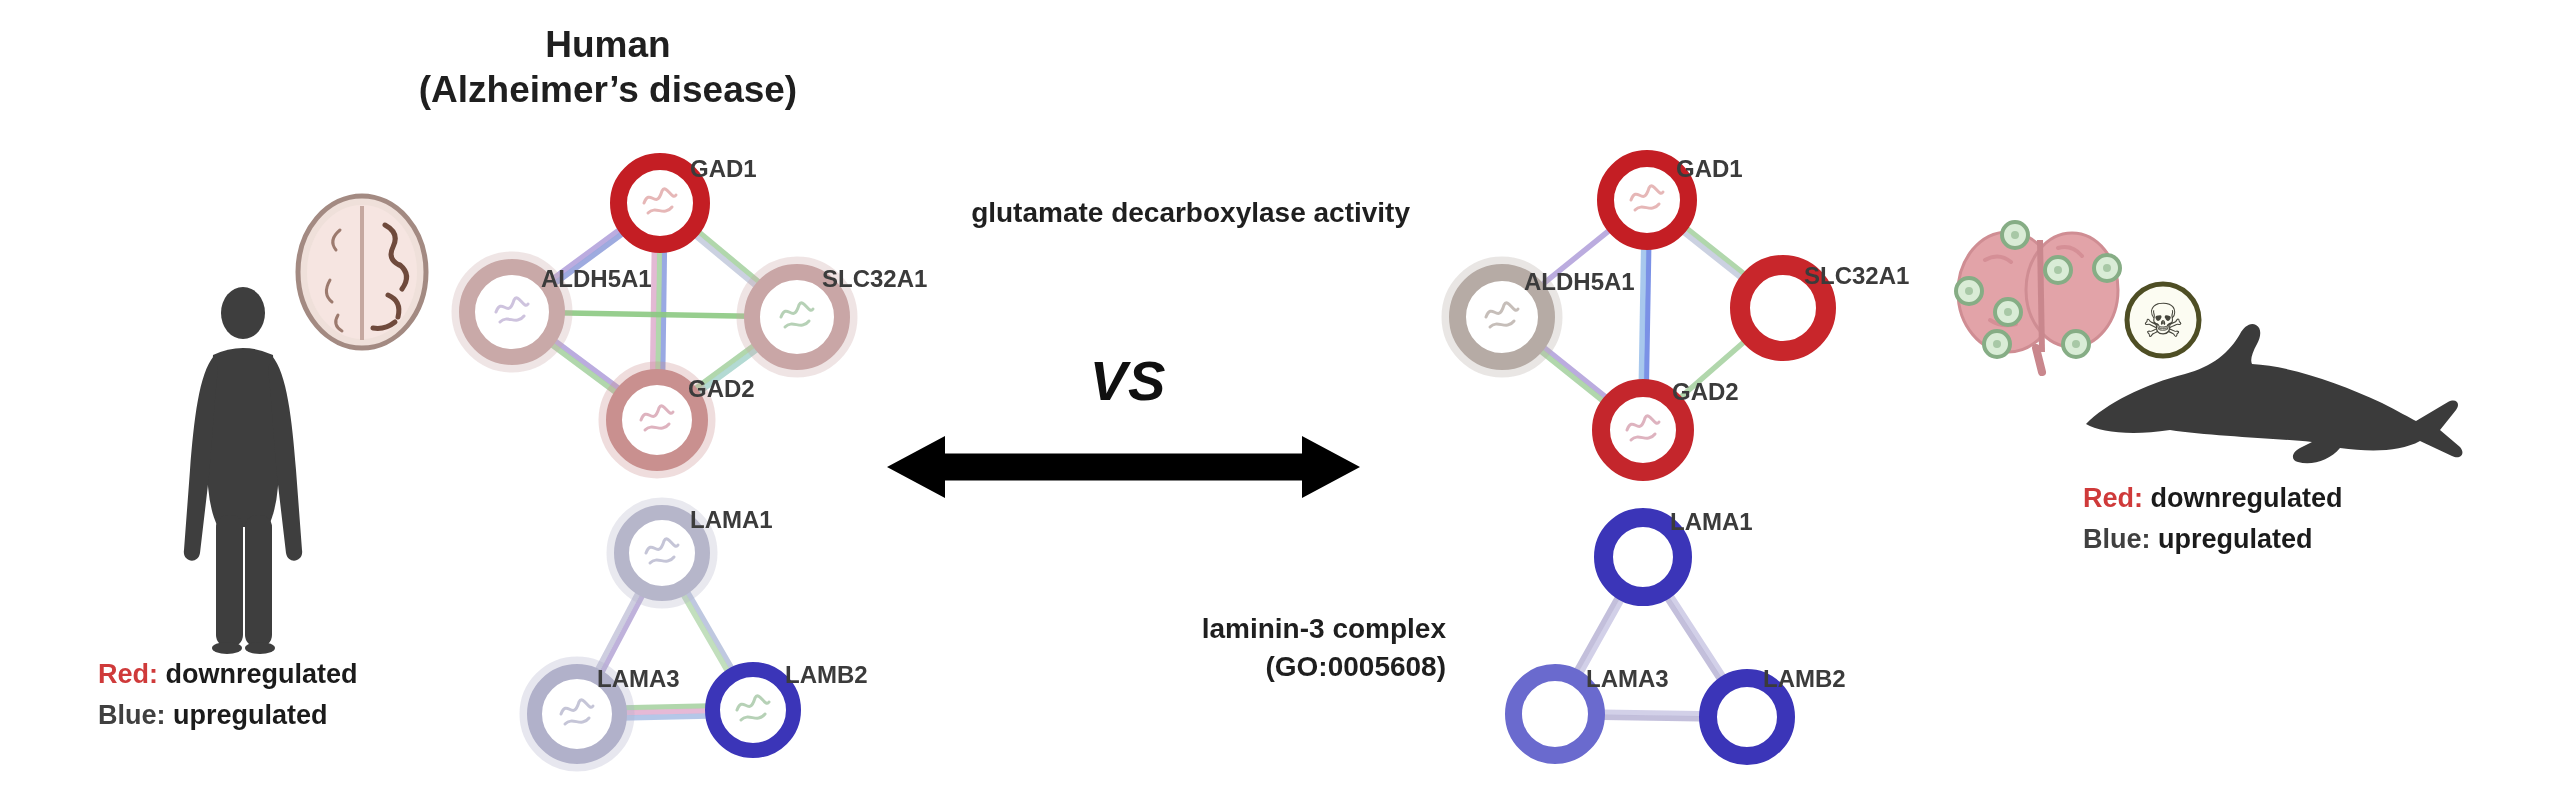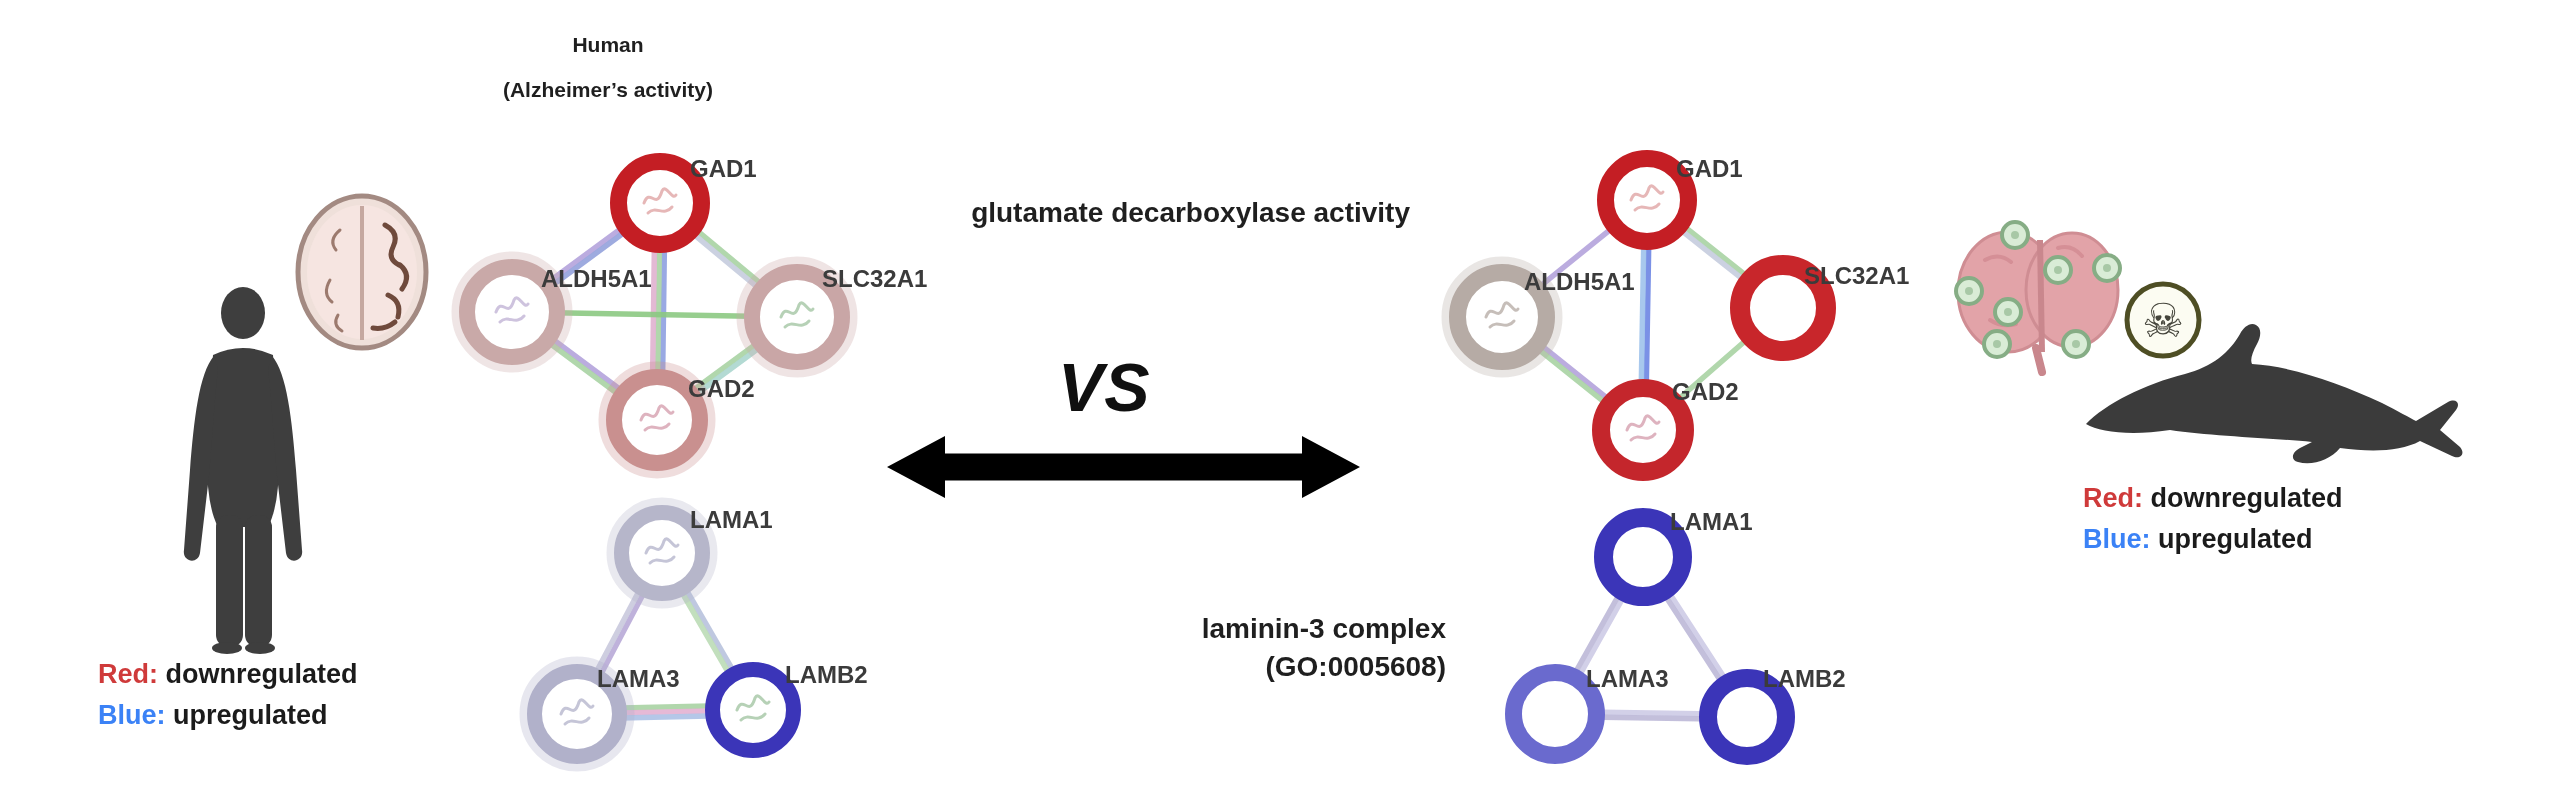--- a/index.html
+++ b/index.html
@@ -6,26 +6,26 @@
   .figure{
     position:relative;
     width:2560px;height:805px;
     background:#ffffff;
     overflow:hidden;
     font-family:"Liberation Sans", sans-serif;
   }
   .figure *{box-sizing:border-box;}
   svg.art{position:absolute;left:0;top:0;}
   .txt{position:absolute;font-weight:bold;color:#1f1f1f;}
-  .panel-title{ text-align:center; font-size:21px; line-height:45px; }
+  .panel-title{ text-align:center; font-size:37px; line-height:45px; }
   .go-term{ text-align:right; font-size:28px; line-height:38px; }
-  .vs{ text-align:left; font-size:68px; font-style:italic; color:#101010; letter-spacing:1px;}
+  .vs{ text-align:center; font-size:56px; font-style:italic; color:#101010; letter-spacing:1px;}
   .legend{ font-size:27px; line-height:41px; color:#1b1b1b;}
   .lg-red{color:#cf3a3a;}
-  .lg-blue{color:#3b82f6;}
+  .lg-blue{color:#404040;}
   .skull{
     position:absolute; left:2131px; top:291px; width:64px; height:60px;
     text-align:center; font-size:47px; line-height:60px; color:#45453c; font-weight:normal;
   }
   .node-label{ font-family:"Liberation Sans", sans-serif; font-weight:bold; font-size:24px; fill:#3b3b3b; }
 </style>
 </head>
 <body>
 
 <div class="figure">
@@ -199,21 +199,21 @@
         <text x="1586" y="687" class="node-label">LAMA3</text>
         <circle cx="1747" cy="717" r="39" fill="#ffffff" stroke="#3b35b8" stroke-width="18"></circle>
         <text x="1763" y="687" class="node-label">LAMB2</text>
       </g>
   </svg>
 
   <div class="skull">☠</div>
 
   <div class="txt panel-title" style="left:408px;top:22px;width:400px;">
     <div>Human</div>
-    <div>(Alzheimer’s activity)</div>
+    <div>(Alzheimer’s disease)</div>
   </div>
 
 
   <div class="txt go-term" style="left:910px;top:194px;width:500px;">
     <div>glutamate decarboxylase activity</div>
   </div>
 
   <div class="txt vs" style="left:1058px;top:348px;width:140px;">VS</div>
 
   <div class="txt go-term" style="left:946px;top:610px;width:500px;">

